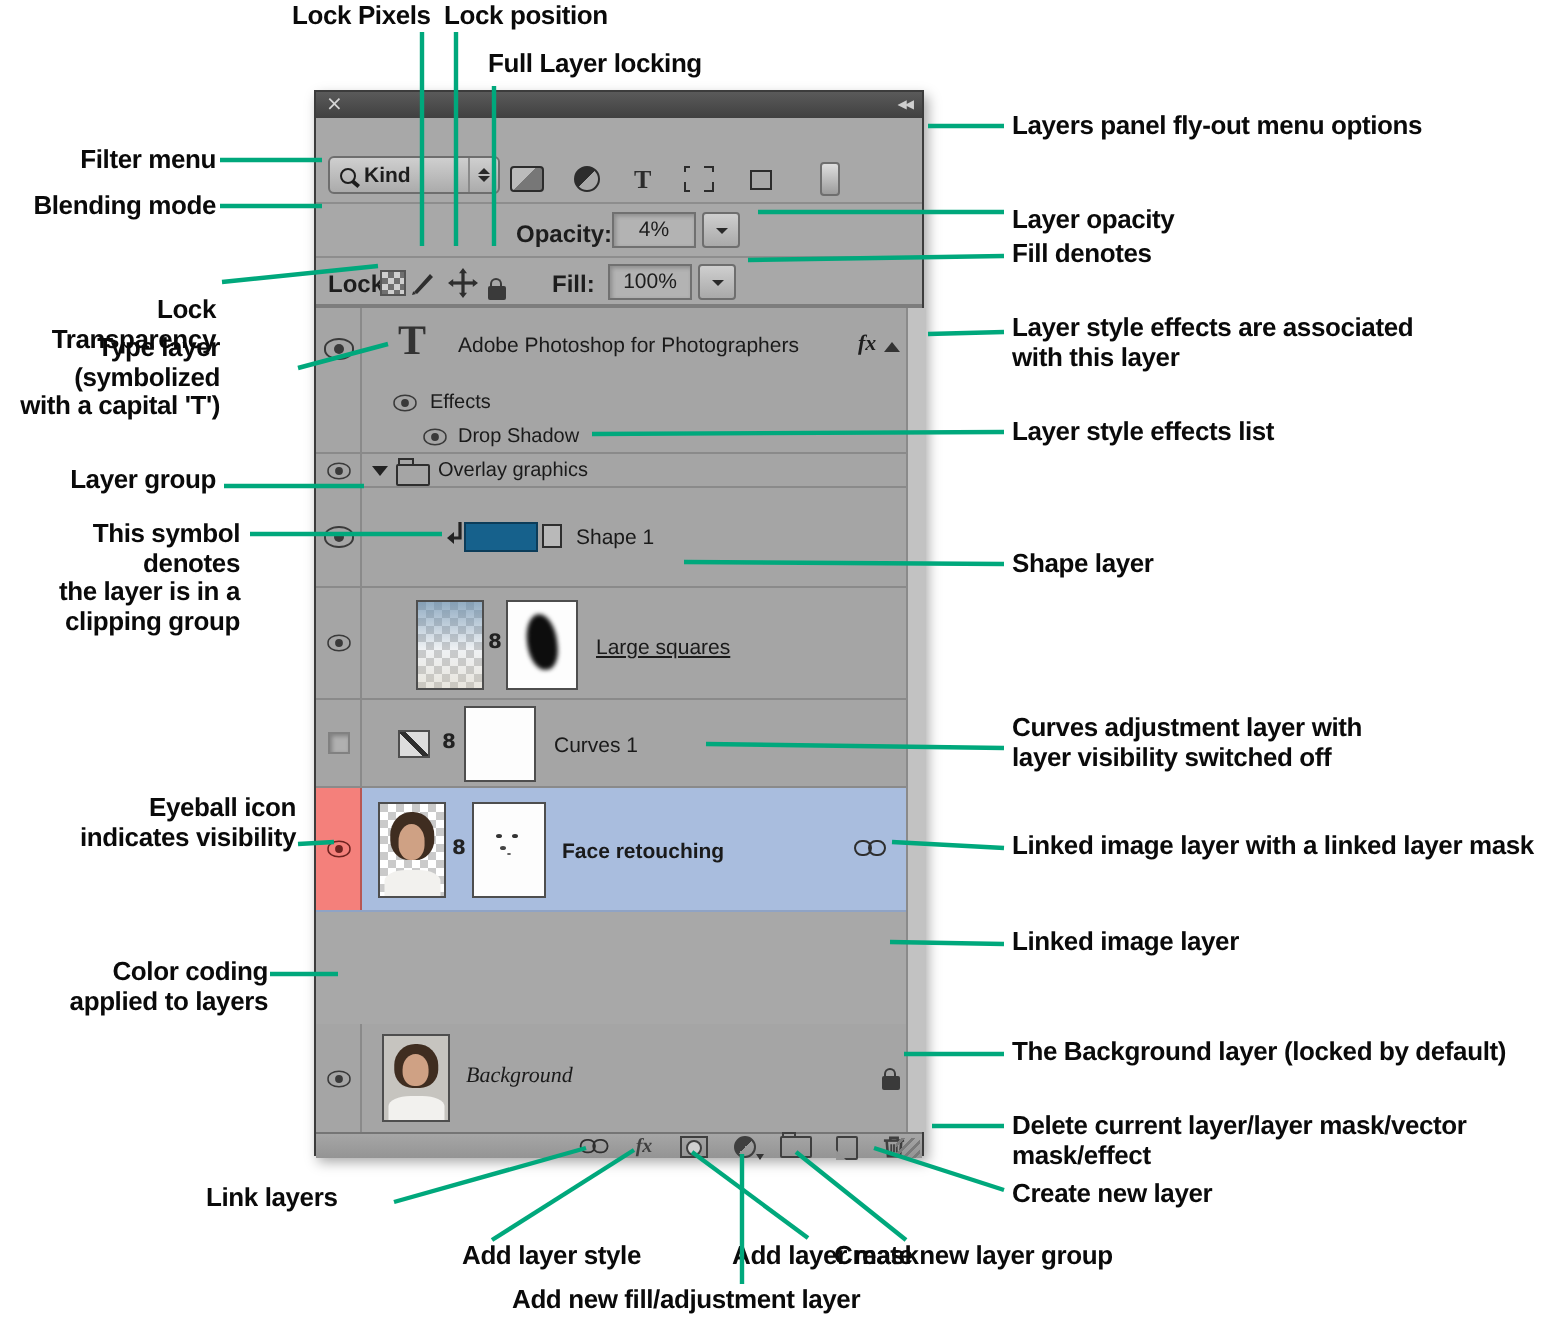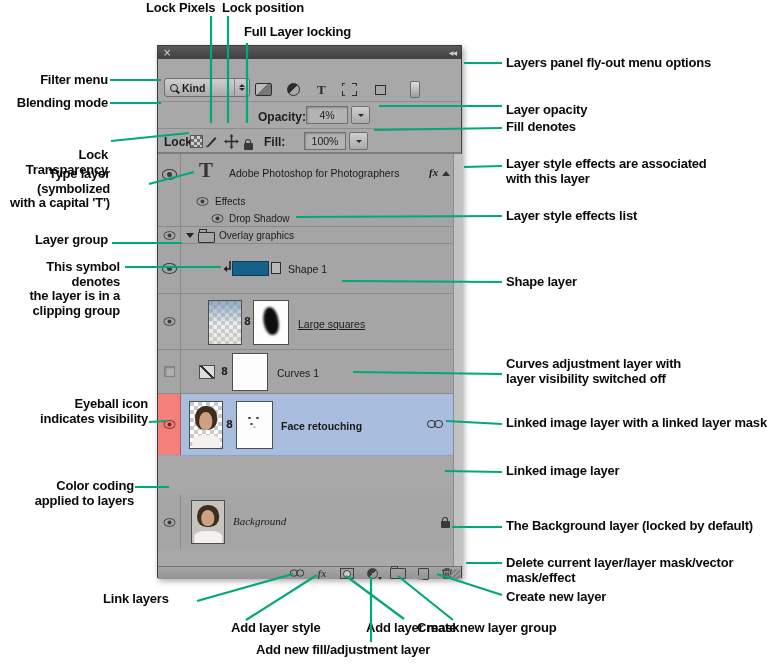--- a/index.html
+++ b/index.html
@@ -248,21 +248,21 @@
       <path d="M2 12 L10 3 L11.5 4.5 L3.5 13 Z M1 13.5 L3 13 L1.6 11.6 Z" fill="#2e2e2e"></path>
     </svg>
     <svg class="icon-svg" style="position:absolute;left:66px;top:5px;" width="15" height="15" viewBox="0 0 15 15">
       <g fill="#2e2e2e">
           <rect x="6.7" y="2" width="1.6" height="11"></rect>
           <rect x="2" y="6.7" width="11" height="1.6"></rect>
       <path d="M7.5 0 L9.5 2.6 H5.5Z M7.5 15 L5.5 12.4 H9.5Z M0 7.5 L2.6 5.5 V9.5Z M15 7.5 L12.4 9.5 V5.5Z"></path>
         </g>
     </svg>
     <span class="padlock" style="position:absolute;left:86px;top:9px;"></span>
-    <span class="lbl-sm" style="position:absolute;left:106px;top:6px;">Fill:</span>
+    <span class="lbl-sm" style="position:absolute;left:118px;top:6px;">Fill:</span>
     <div class="valbox" style="left:146px;top:3px;width:42px;">100%</div>
     <div class="valbtn" style="left:191px;top:3px;">
         <i class="tri-d"></i>
       </div>
   </div>
 
   <div class="row" style="top:108px;height:73px;">
     <div class="eyecol" style="align-items:flex-start;padding-top:15px;">
         <span class="eye"></span>
       </div>
@@ -333,21 +333,21 @@
           <span class="shirt"></span>
         </div>
     </div>
     <span class="link8" style="left:68px;top:25px;">8</span>
     <div class="thumb white maskmarks" style="left:78px;top:7px;width:37px;height:48px;"></div>
     <span class="lname bold" style="left:123px;top:26px;">Face retouching</span>
     <span class="chain" style="position:absolute;left:269px;top:26px;"></span>
   </div>
 
 
-  <div class="row" style="top:449px;height:54px;border-bottom:none;text-align:center;">
+  <div class="row" style="top:466px;height:54px;border-bottom:none;text-align:center;">
     <div class="eyecol">
         <span class="eye sm"></span>
       </div>
     <div class="thumb" style="left:33px;top:5px;width:34px;height:44px;background:#c6c4bf;">
       <div class="face-art" style="inset:0;">
           <span class="hair"></span>
           <span class="skin"></span>
           <span class="shirt"></span>
         </div>
     </div>

